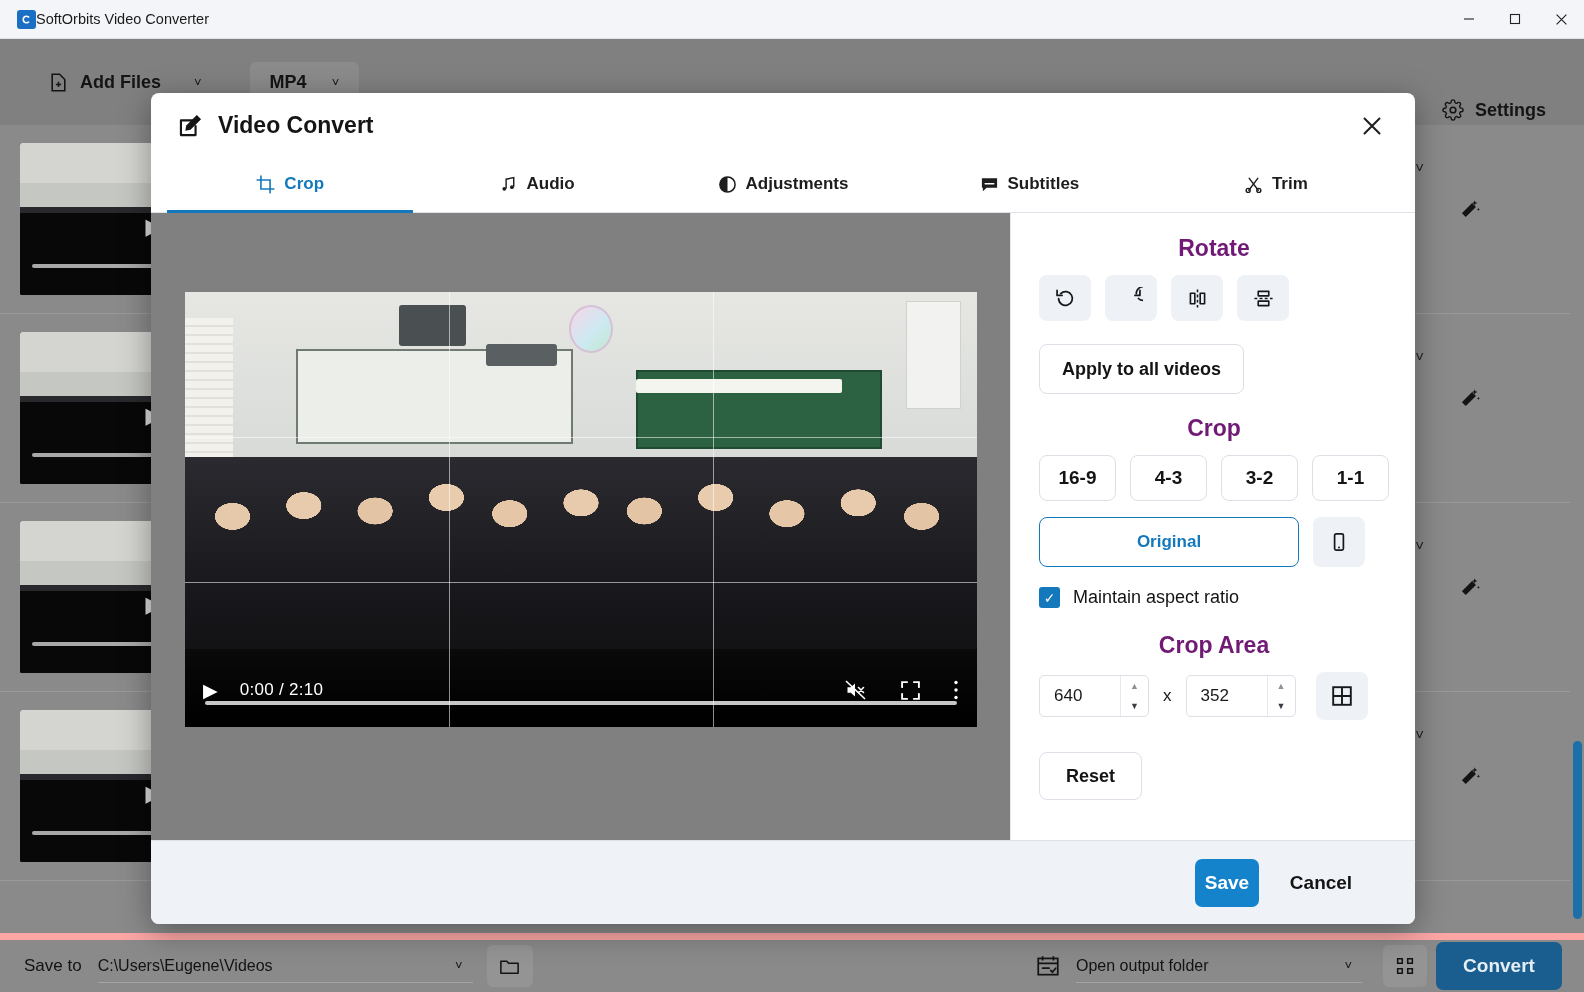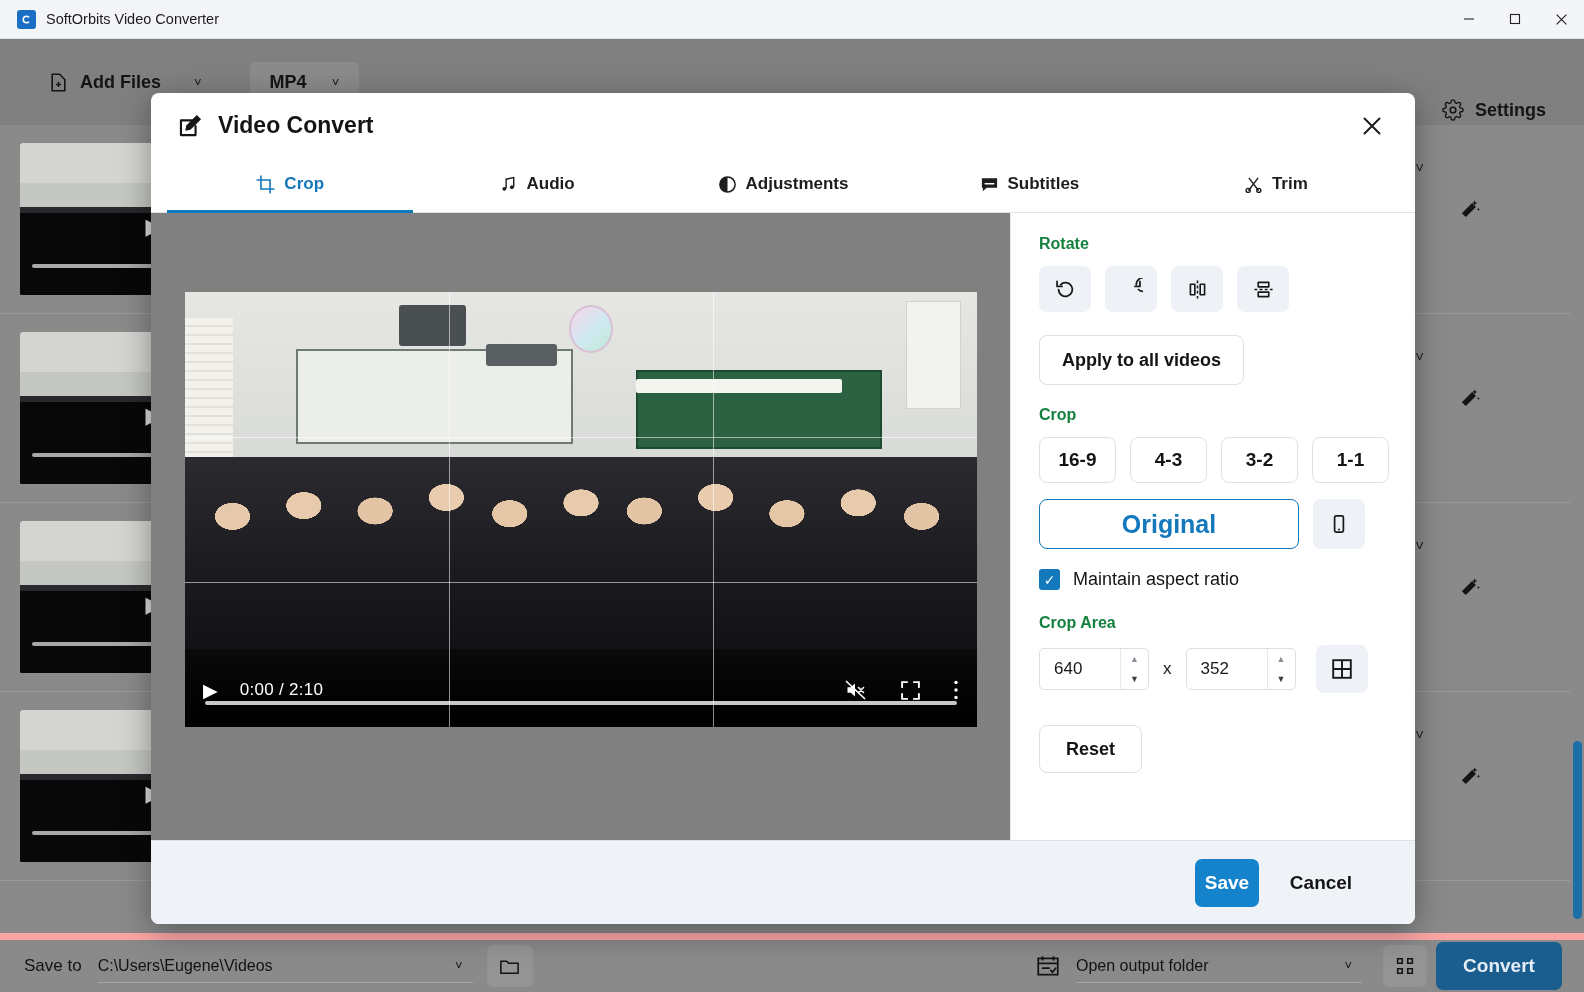--- a/index.html
+++ b/index.html
@@ -19,21 +19,21 @@
     display: flex; align-items: center;
     border-bottom: 1px solid #dfe3ea;
   }
   .app-icon {
     width: 19px; height: 19px; margin-left: 17px; border-radius: 3px;
     background: #1a6fc4;
     display: flex; align-items: center; justify-content: center;
     color: #fff; font-size: 12px; font-weight: bold;
   }
   .app-title {
-    margin-left: 10px; font-size: 14.5px; color: #1b1b1b;
+    font-size: 14.5px; color: #1b1b1b;
   }
   .win-btns { margin-left: auto; display: flex; height: 39px; }
   .win-btn {
     width: 46px; height: 39px; display: flex; align-items: center;
     justify-content: center; color: #222;
   }
 
   
   .window-body {
     position: absolute; top: 39px; left: 0; width: 1584px; height: 953px;
@@ -287,21 +287,21 @@
   .vprogress {
     position: absolute; left: 20px; right: 20px; bottom: 22px;
     height: 4px; background: rgba(255,255,255,.78); border-radius: 2px;
   }
 
   .panel {
     flex: 1; padding: 22px 26px 0 28px; overflow: hidden;
     background: #fff;
   }
   .panel h3 {
-    font-size: 16px; font-weight: bold; color: #15803d; margin-bottom: 13px;
+    font-size: 23px; font-weight: bold; color: #701a75; margin-bottom: 13px; text-align: center;
   }
   .rot-row { display: flex; gap: 14px; margin-bottom: 23px; }
   .rot-btn {
     width: 52px; height: 46px; background: #eef1f6; border-radius: 8px;
     display: flex; align-items: center; justify-content: center;
     color: #17181a;
   }
   .apply-btn {
     height: 50px; padding: 0 22px; background: #fff;
     border: 1px solid #dcdfe5; border-radius: 8px; font-size: 18px;
@@ -314,21 +314,21 @@
     width: 82px; height: 46px; background: #fff; border: 1px solid #dcdfe5;
     border-radius: 8px; display: flex; align-items: center;
     justify-content: center; font-size: 19px; font-weight: bold;
     color: #141414;
   }
 
   .orig-row { display: flex; gap: 14px; align-items: center; margin-bottom: 20px; }
   .orig-btn {
     width: 260px; height: 50px; background: #fff; border: 1px solid #1478bd;
     border-radius: 8px; display: flex; align-items: center;
-    justify-content: center; font-size: 25px; font-weight: bold;
+    justify-content: center; font-size: 17px; font-weight: bold;
     color: #1478bd;
   }
   .phone-btn {
     width: 52px; height: 50px; background: #eef1f6; border-radius: 8px;
     display: flex; align-items: center; justify-content: center;
     color: #17181a;
   }
 
   .checkrow { display: flex; align-items: center; gap: 13px; margin-bottom: 24px; }
   .cbox {

